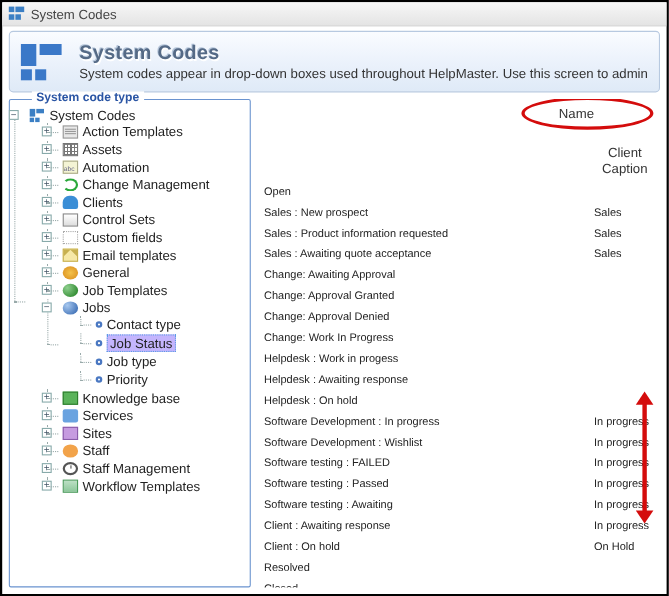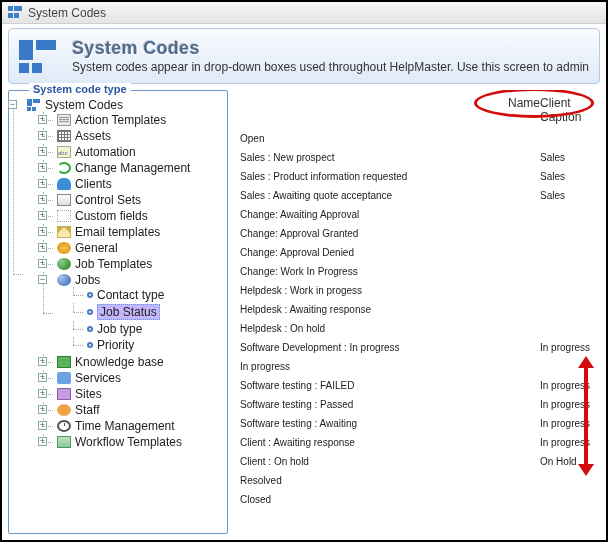--- a/index.html
+++ b/index.html
@@ -122,21 +122,21 @@
   .ic-root .r3{width:4px;height:4px;}
   .ic-root .r4{width:4px;height:4px;}
 
   .table-area {
     flex:1; padding: 6px 4px 4px 12px;
     position: relative;
     overflow:hidden;
   }
   .thead { display:flex; font-size:12px; color:#333; border-bottom:1px solid transparent; padding-bottom:4px;}
   .thead .col-name { flex: 0 0 300px; text-align: right; }
-  .thead .col-cap { flex: 1; text-align:left;}
+  .thead .col-cap { flex: 1; text-align:center;margin-top:36px;}
   .tbody { font-size:10px; }
   .row { display:flex; line-height:19px;}
   .row .c1 { flex:0 0 300px; white-space:nowrap;}
   .row .c2 { flex:1; white-space:nowrap;}
   .hl-ellipse {
     position:absolute; border:3px solid #d40c0c; border-radius:50%;
     width:120px; height:30px; top:-2px; right:6px; pointer-events:none;
   }
   .hl-arrow {
     position:absolute; right:6px; top:266px; height:120px; width:16px; pointer-events:none;
@@ -315,21 +315,21 @@
               <span class="expander">+</span>
               <span class="node">
                 <span class="ticon ic-staff"></span>
                 <span class="lbl">Staff</span>
               </span>
             </li>
             <li>
               <span class="expander">+</span>
               <span class="node">
                 <span class="ticon ic-clock"></span>
-                <span class="lbl">Time Management</span>
+                <span class="lbl">Staff Management</span>
               </span>
             </li>
             <li>
               <span class="expander">+</span>
               <span class="node">
                 <span class="ticon ic-flow"></span>
                 <span class="lbl">Workflow Templates</span>
               </span>
             </li>
           </ul>
@@ -385,20 +385,21 @@
         </div>
         <div class="row">
           <div class="c1">Helpdesk : On hold</div>
           <div class="c2"></div>
         </div>
         <div class="row">
           <div class="c1">Software Development : In progress</div>
           <div class="c2">In progress</div>
         </div>
         <div class="row">
+          <div class="c1">Software Development : Wishlist</div>
           <div class="c2">In progress</div>
         </div>
         <div class="row">
           <div class="c1">Software testing : FAILED</div>
           <div class="c2">In progress</div>
         </div>
         <div class="row">
           <div class="c1">Software testing : Passed</div>
           <div class="c2">In progress</div>
         </div>

